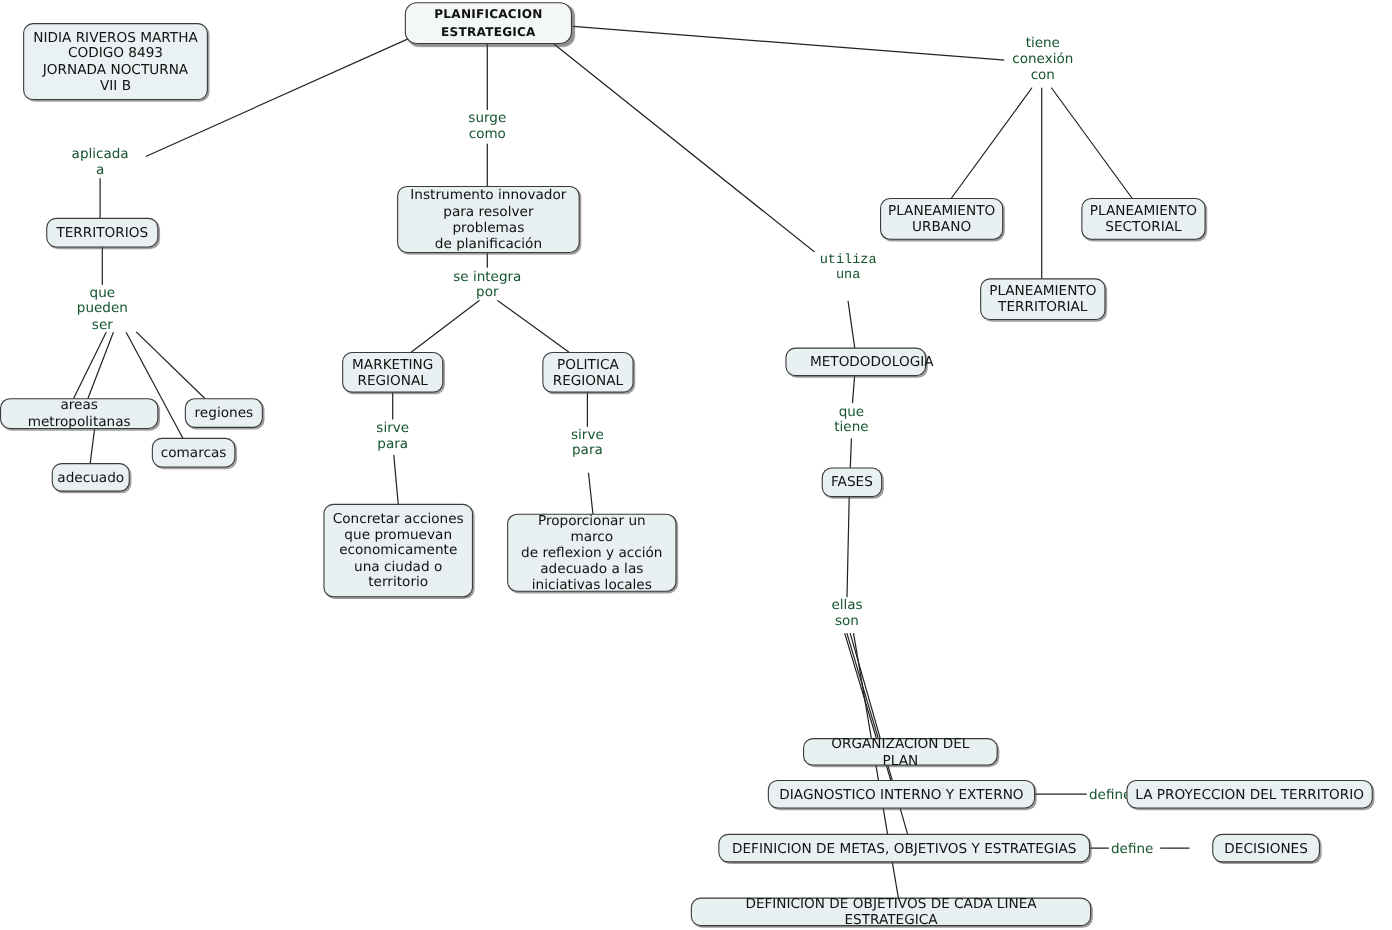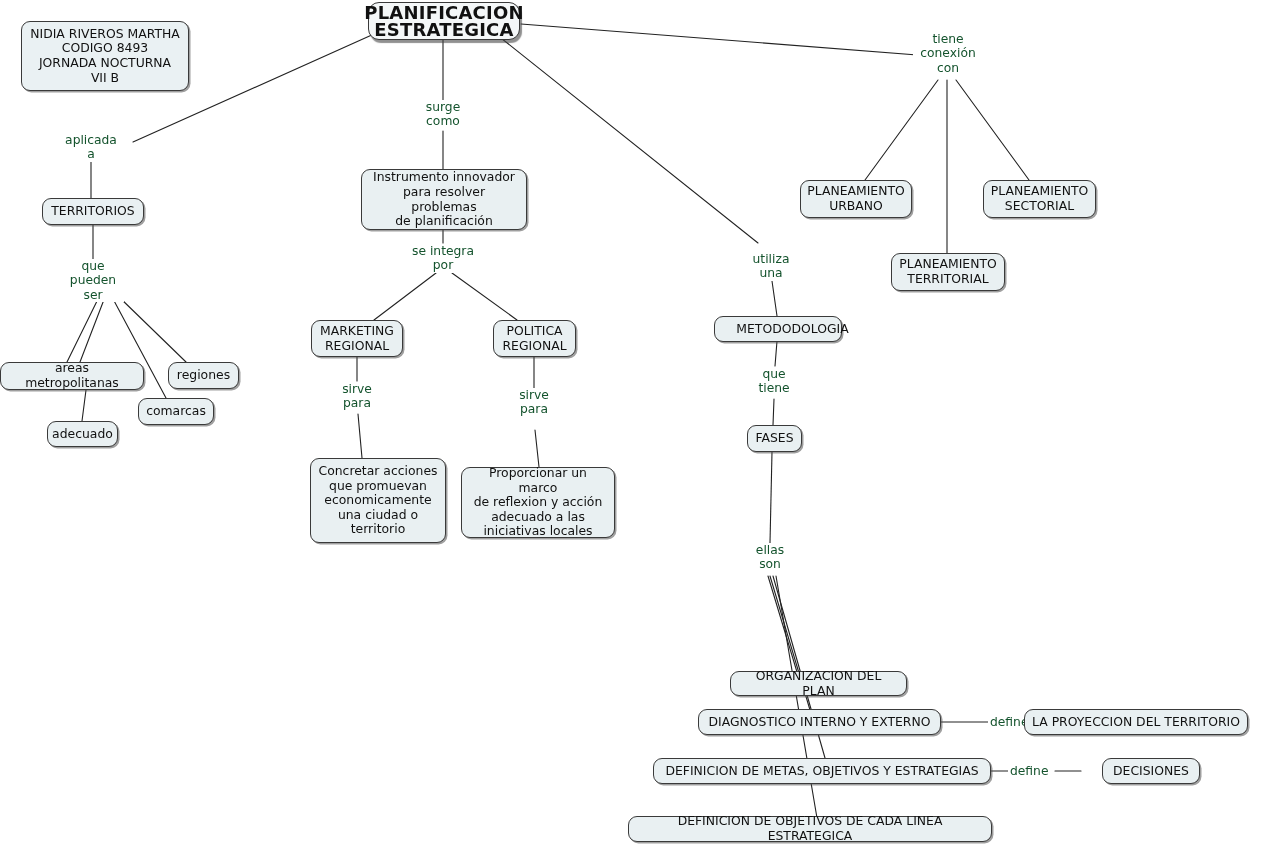--- a/index.html
+++ b/index.html
@@ -22,21 +22,21 @@
     font-size:12.4px;
     line-height:14.6px;
     color:#111;
     z-index:3;
     padding:3px 7px;
     box-shadow:1.5px 1.5px 0.5px rgba(80,80,80,0.55);
   }
   .node.root{
     background:#f4f7f8;
     font-weight:bold;
-    font-size:18px;
+    font-size:11px;
     line-height:17px;
     letter-spacing:0.2px;
     border-radius:11px;
     box-shadow:2px 2.5px 1px rgba(70,70,70,0.6);
   }
   .node.plain{
     background:#eaf1f3;
   }
   .linklabel{
     position:absolute;
@@ -154,21 +154,21 @@
   <div class="node" style="left:311px;top:320px;width:92px;height:37px;">
     <span style="white-space:pre-line">MARKETING
 REGIONAL</span>
   </div>
 
   <div class="node" style="left:493px;top:320px;width:83px;height:37px;">
     <span style="white-space:pre-line">POLITICA
 REGIONAL</span>
   </div>
 
-  <div class="node" style="left:294px;top:458px;width:136px;height:85px;margin-left:16px;">
+  <div class="node" style="left:294px;top:458px;width:136px;height:85px;">
     <span style="white-space:pre-line">Concretar acciones
 que promuevan
 economicamente
 una ciudad o
 territorio</span>
   </div>
 
   <div class="node" style="left:461px;top:467px;width:154px;height:71px;">
     <span style="white-space:pre-line">Proporcionar un marco
 de reflexion y acción
@@ -226,21 +226,21 @@
   <div class="linklabel" style="left:57px;top:133px;width:68px;">aplicada
 a</div>
 
   <div class="linklabel" style="left:409px;top:100px;width:68px;">surge
 como</div>
 
   <div class="linklabel" style="left:913px;top:32px;width:70px;">tiene
 conexión
 con</div>
 
-  <div class="linklabel" style="left:737px;top:252px;width:68px;">utiliza
+  <div class="linklabel" style="left:737px;top:229px;width:68px;font-family:Liberation Mono, monospace;">utiliza
 una</div>
 
   <div class="linklabel" style="left:62px;top:259px;width:62px;">que
 pueden
 ser</div>
 
   <div class="linklabel" style="left:404px;top:244px;width:78px;">se integra
 por</div>
 
   <div class="linklabel" style="left:325px;top:382px;width:64px;">sirve

